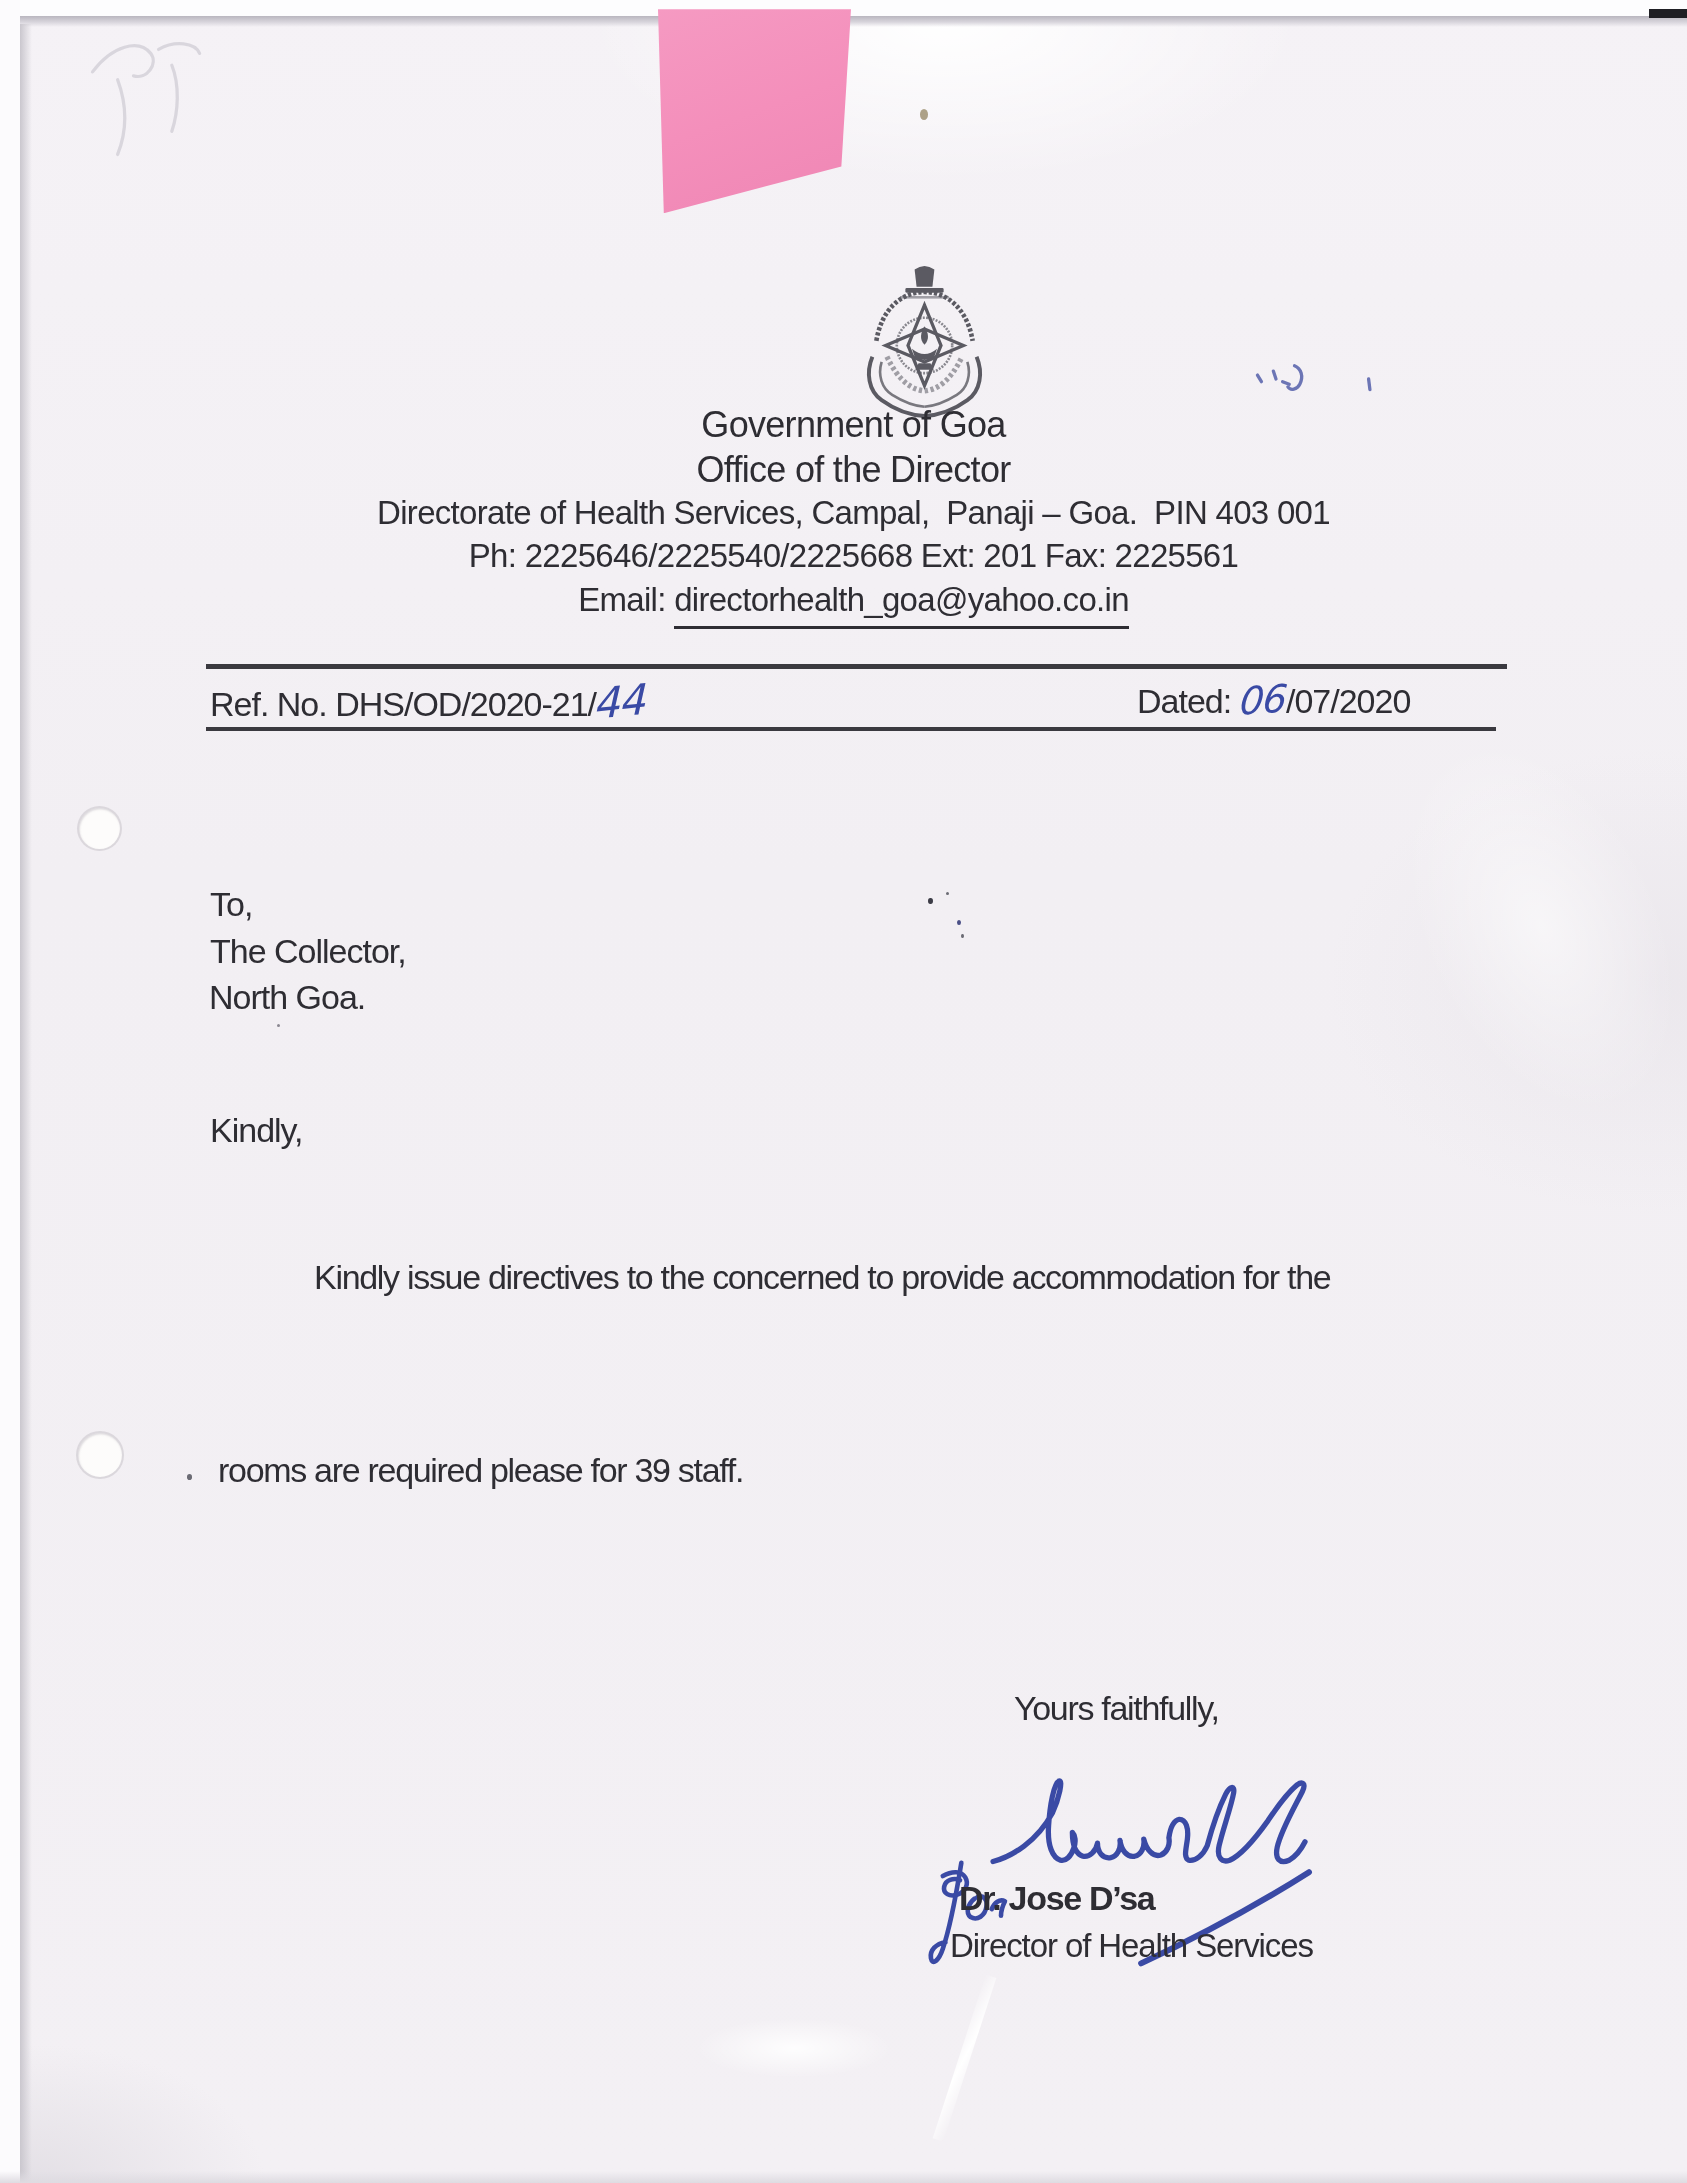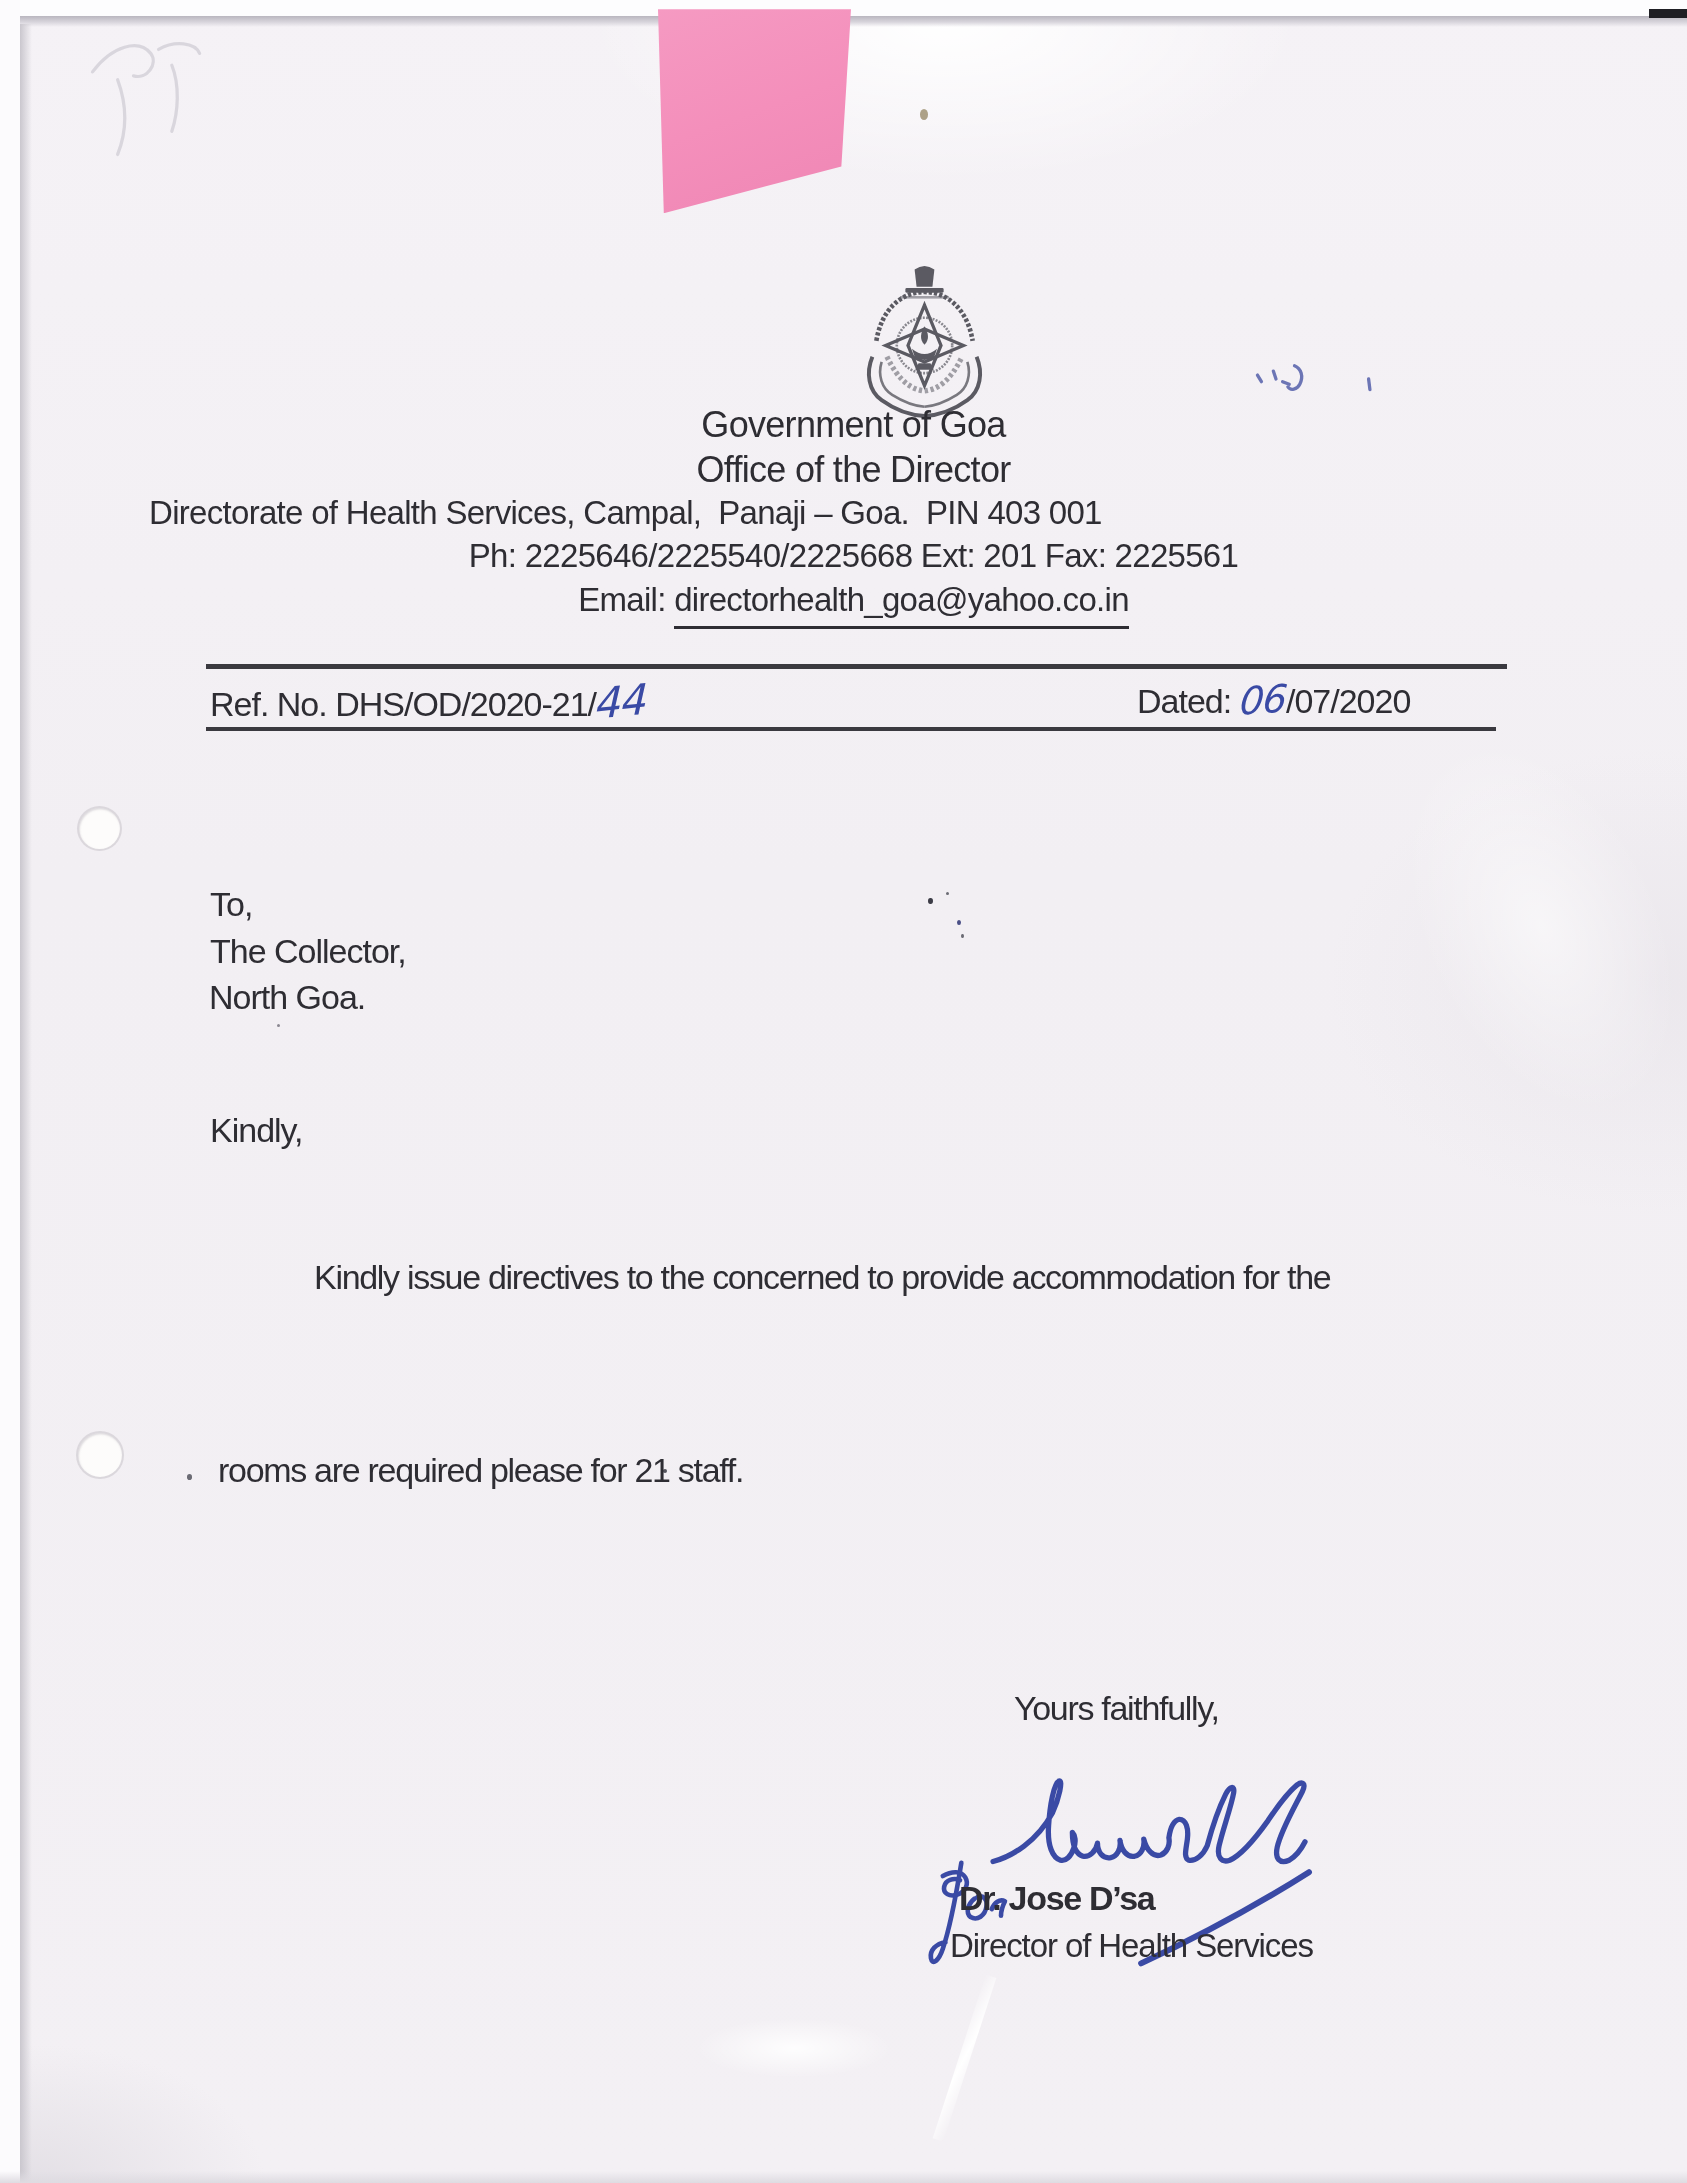--- a/index.html
+++ b/index.html
@@ -106,40 +106,40 @@
         <path d="M16,142 C6,166 10,194 30,208 C52,224 74,231 95,232"></path>
         <path d="M30,150 C24,170 30,190 46,200 C62,210 80,217 95,218" stroke-width="4" opacity=".8"></path>
         <path d="M174,142 C184,166 180,194 160,208 C138,224 116,231 95,232"></path>
         <path d="M160,150 C166,170 160,190 144,200 C128,210 110,217 95,218" stroke-width="4" opacity=".8"></path>
       </g>
     </g>
   </svg>
 
   <div class="txt" style="left:159px;top:404px;width:1389px;text-align:center;font-size:36px;letter-spacing:-0.7px;">Government of Goa</div>
   <div class="txt" style="left:159px;top:449px;width:1389px;text-align:center;font-size:36px;letter-spacing:-0.7px;">Office of the Director</div>
-  <div class="txt" style="left:149px;top:494px;width:1389px;text-align:left;font-size:33px;letter-spacing:-0.7px;">Directorate of Health Services, Campal,  Panaji – Goa.  PIN 403 001</div>
+  <div class="txt" style="left:159px;top:494px;width:1389px;text-align:center;font-size:33px;letter-spacing:-0.7px;">Directorate of Health Services, Campal,  Panaji – Goa.  PIN 403 001</div>
   <div class="txt" style="left:159px;top:537px;width:1389px;text-align:center;font-size:33px;letter-spacing:-0.7px;">Ph: 2225646/2225540/2225668 Ext: 201 Fax: 2225561</div>
   <div class="txt" style="left:159px;top:581px;width:1389px;text-align:center;font-size:33px;letter-spacing:-0.7px;"><span>Email: </span><span class="email-underline">directorhealth_goa@yahoo.co.in</span></div>
 
   <div class="rule" style="left:206px;top:664px;width:1301px;height:4.6px;"></div>
   <div class="txt" style="left:210px;top:681px;font-size:34px;letter-spacing:-1px;"><span>Ref. No. DHS/OD/2020-21/</span><span class="hw hw-44">44</span></div>
   <div class="txt" style="left:1137px;top:681px;font-size:34px;letter-spacing:-1px;"><span>Dated: </span><span class="hw hw-06">06</span><span>/07/2020</span></div>
   <div class="rule" style="left:206px;top:727px;width:1290px;height:4px;"></div>
 
   <div class="hole" style="left:79px;top:808px;width:41px;height:41px;"></div>
   <div class="hole" style="left:78px;top:1433px;width:44px;height:44px;"></div>
 
   <div class="txt" style="left:210px;top:881px;font-size:34px;letter-spacing:-1px;line-height:46px;">To,</div>
   <div class="txt" style="left:210px;top:928px;font-size:34px;letter-spacing:-1px;line-height:46px;">The Collector,</div>
   <div class="txt" style="left:209px;top:974px;font-size:34px;letter-spacing:-1px;line-height:46px;">North Goa.</div>
 
   <div class="txt" style="left:210px;top:1110px;font-size:34px;letter-spacing:-1px;">Kindly,</div>
 
   <div class="txt" style="left:314px;top:1257px;font-size:34px;letter-spacing:-1.3px;">Kindly issue directives to the concerned to provide accommodation for the</div>
-  <div class="txt" style="left:218px;top:1450px;font-size:34px;letter-spacing:-1.3px;">rooms are required please for 21 staff.</div>
+  <div class="txt" style="left:218px;top:1450px;font-size:34px;letter-spacing:-1.3px;">rooms are required please for 39 staff.</div>
 
   <div class="txt" style="left:1014px;top:1688px;font-size:34px;letter-spacing:-1.3px;">Yours faithfully,</div>
 
   <svg style="position:absolute;left:923px;top:1757px;" width="423" height="225" viewBox="0 0 640 340">
     <g fill="none" stroke="#3a4aa5" stroke-linecap="round" stroke-linejoin="round">
 
       <path stroke-width="8" d="M106,158 C135,150 172,128 196,84 C206,62 212,34 206,36 C198,40 192,72 190,104 C188,134 196,152 208,156 C216,158 224,150 228,138 C232,128 230,118 226,114 C226,130 230,146 242,150 C252,152 262,142 264,130 C264,144 272,154 284,152 C294,150 300,138 298,126 C300,140 308,152 320,150 C330,148 336,136 334,124 C338,140 348,152 360,148 C370,144 374,132 372,122 C374,108 378,96 388,94 C398,94 402,108 400,124 C398,140 394,152 402,156 C412,158 424,148 430,134 C436,112 446,80 458,56 C464,44 472,42 470,54 C466,76 454,108 448,134 C444,152 452,160 464,156 C482,148 502,124 522,96 C538,72 554,52 566,42 C574,36 580,40 574,52 C562,76 542,110 536,136 C532,154 540,162 554,156 C564,150 572,140 578,128"></path>
 
       <g stroke-width="7">
         <path d="M30,180 C44,172 58,172 64,182 C70,192 64,204 52,208 C40,212 30,206 32,196 C34,186 46,182 56,186"></path>

